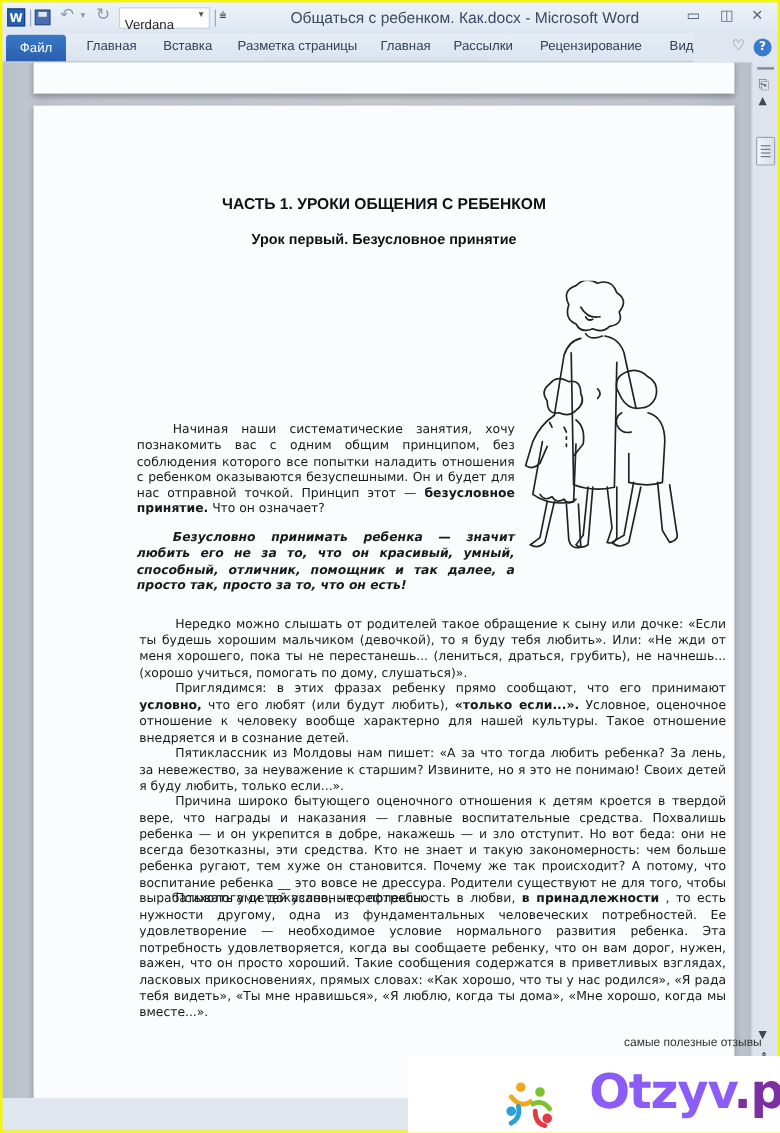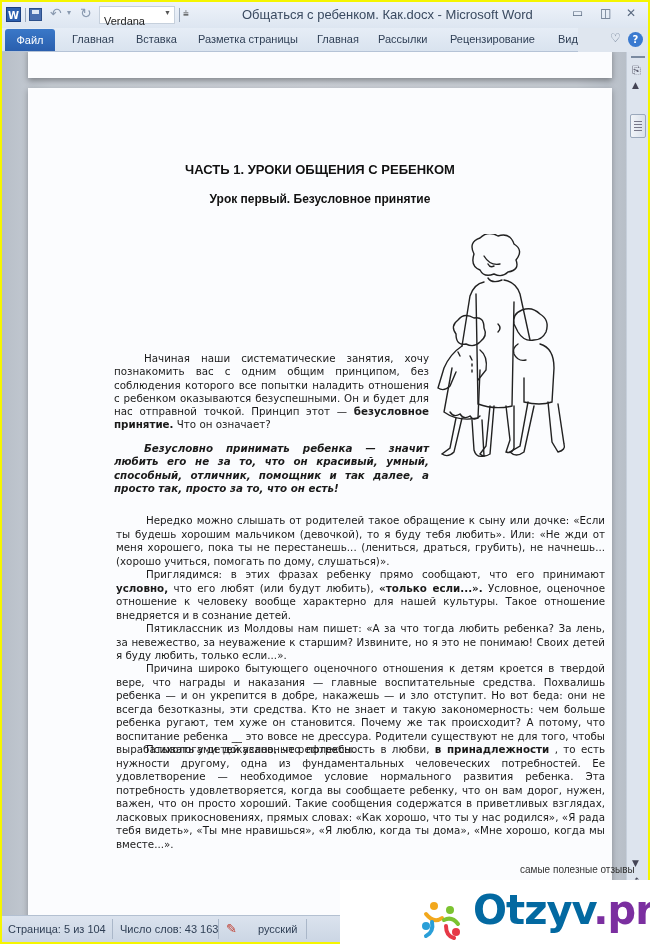--- a/index.html
+++ b/index.html
@@ -51,21 +51,21 @@
   
   .statusbar { position: absolute; left: 0; top: 913px; width: 646px; height: 27px; background: linear-gradient(#dbe3ee, #cbd6e4); border-top: 1px solid #b3c0d1; }
   .st-item { position: absolute; top: 7px; font-size: 11px; color: #2f3f55; font-family: "Liberation Sans", sans-serif; white-space: nowrap; }
   .st-sep { position: absolute; top: 3px; width: 1px; height: 20px; background: #aab7c9; }
   .st-proof { position: absolute; left: 224px; top: 5px; font-size: 13px; color: #c0392b; }
   .view-print { position: absolute; left: 388px; top: 4px; width: 15px; height: 16px; background: #f6dc8a; border: 1px solid #c9a340; }
   .view-print::before { content: ""; position: absolute; left: 3px; top: 3px; width: 7px; height: 1px; background: #555; box-shadow: 0 3px 0 #555, 0 6px 0 #555; }
   .view-read { position: absolute; left: 406px; top: 5px; font-size: 11px; color: #556; }
   .wm-tag { position: absolute; left: 520px; top: 864px; font-size: 10px; color: #333; font-family: "Liberation Sans", sans-serif; white-space: nowrap; }
   .wm-logo { position: absolute; left: 473px; top: 885px; font-family: "DejaVu Sans", sans-serif; font-weight: bold; font-size: 40px; letter-spacing: -1px; line-height: 50px; white-space: nowrap; }
-  .wm-otzyv { color: #0369a1; }
+  .wm-otzyv { color: #8b5cf6; margin-left: 18px; }
   .wm-pro { color: #7b2fa0; }
   .wm-bg { position: absolute; left: 340px; top: 880px; width: 310px; height: 64px; background: #fff; }
   .wm-icon { position: absolute; left: 420px; top: 900px; width: 46px; height: 40px; }
 </style>
 </head>
 <body>
 
 <div class="frame">
 
   <div class="titlebar">
@@ -147,31 +147,20 @@
 
   <div class="vscroll">
     <div class="ruler-btn"></div>
     <div class="ruler-icon">⎘</div>
     <div class="sc-up">▲</div>
     <div class="sc-thumb"></div>
     <div class="sc-down">▼</div>
     <div class="sc-prev">⇞</div>
   </div>
 
-  <div class="statusbar">
-    <div class="st-item" style="left:6px">Страница: 5 из 104</div>
-    <div class="st-sep" style="left:110px"></div>
-    <div class="st-item" style="left:118px">Число слов: 43 163</div>
-    <div class="st-sep" style="left:216px"></div>
-    <div class="st-proof">✎</div>
-    <div class="st-item" style="left:256px">русский</div>
-    <div class="st-sep" style="left:304px"></div>
-    <div class="view-print"></div>
-    <div class="view-read">📖</div>
-  </div>
 </div>
 
 <div class="wm-bg"></div>
 <div class="wm-tag">самые полезные отзывы</div>
 <svg class="wm-icon" viewBox="0 0 46 40">
   <circle cx="14" cy="6" r="4" fill="#f2a81d"></circle>
   <path d="M6 14 q8 10 16 4" stroke="#f2a81d" stroke-width="4" fill="none" stroke-linecap="round"></path>
   <circle cx="30" cy="10" r="4" fill="#7cc330"></circle>
   <path d="M24 20 q8 -4 14 4" stroke="#7cc330" stroke-width="4" fill="none" stroke-linecap="round"></path>
   <circle cx="6" cy="26" r="4" fill="#2a9fd8"></circle>

